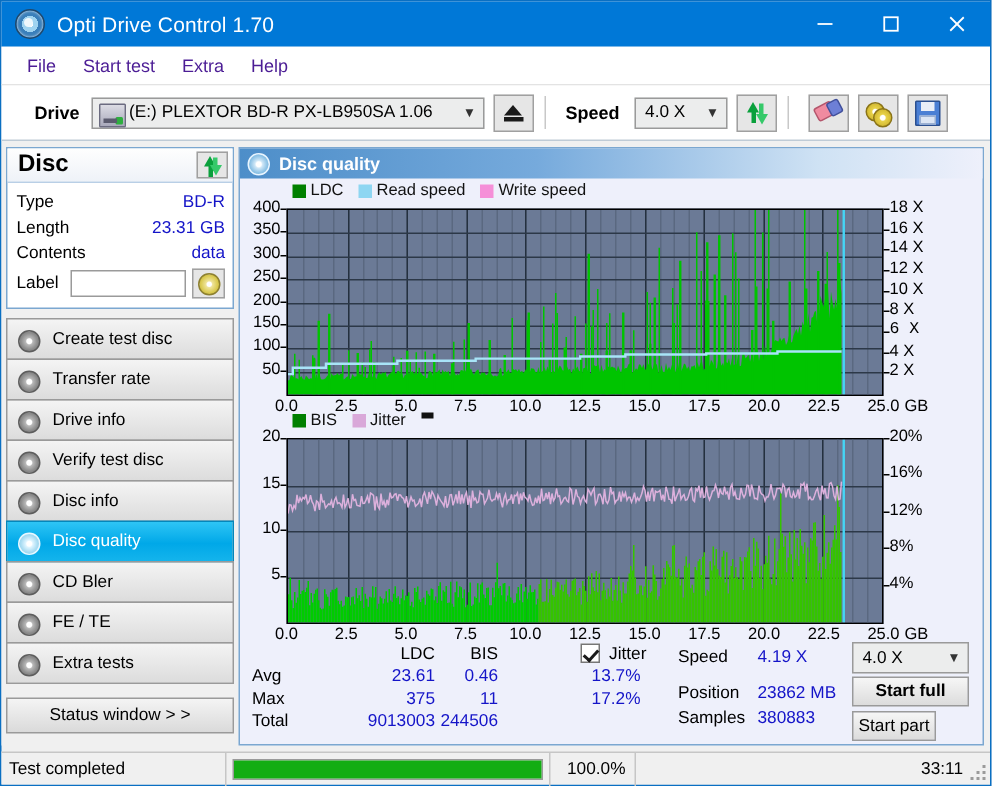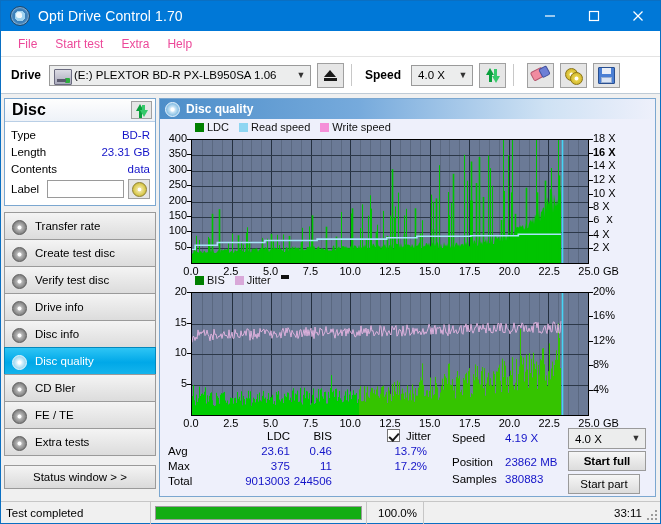--- a/index.html
+++ b/index.html
@@ -26,25 +26,25 @@
   .title-icon:after{content:"";position:absolute;left:5px;top:5px;width:6px;height:6px;border-radius:50%;background:#eef7fc;}
   .title-text{font-size:14px;letter-spacing:.1px;}
   .title-btns{position:absolute;right:0;top:0;height:30px;display:flex;}
   .tbtn{width:44px;height:30px;display:flex;align-items:center;justify-content:center;color:#fff;font-size:13px;}
   .tbtn svg{display:block;}
   
   .menubar{
     height:25px;background:#fff;display:flex;align-items:center;
     border-bottom:1px solid #e3e3e3;padding-left:8px;
   }
-  .menuitem{padding:3px 9px;font-size:12px;color:#ec4899;}
+  .menuitem{padding:3px 9px;font-size:12px;color:#4c1d95;}
   
   .toolbar{
     height:36px;background:#fff;display:flex;align-items:center;
-    padding:0 4px;border-bottom:1px solid #bfcbd6;
+    padding:0 16px;border-bottom:1px solid #bfcbd6;
   }
   .tb-label{font-weight:bold;font-size:12px;margin:0 8px 0 6px;}
   .combo{
     height:21px;border:1px solid #9a9a9a;background:#eceded;display:flex;align-items:center;
     font-size:11.5px;box-sizing:border-box;position:relative;
   }
   .combo .cb-text{flex:1;padding-left:6px;white-space:nowrap;overflow:hidden;}
   .combo .cb-arrow{width:18px;text-align:center;color:#333;font-size:9px;line-height:1;}
   #drive-combo{width:262px;}
   #drive-combo .cb-text{padding-left:24px;}
@@ -286,39 +286,39 @@
             </span>
           </div>
         </div>
       </div>
 
       <div class="navlist">
         <div class="navitem">
           <span class="nav-ico">
               <span class="d"></span>
             </span>
-          <span>Transfer rate</span>
+          <span>Create test disc</span>
         </div>
         <div class="navitem">
           <span class="nav-ico">
               <span class="d"></span>
             </span>
-          <span>Create test disc</span>
+          <span>Transfer rate</span>
+        </div>
+        <div class="navitem">
+          <span class="nav-ico">
+              <span class="d"></span>
+            </span>
+          <span>Drive info</span>
         </div>
         <div class="navitem">
           <span class="nav-ico">
               <span class="d"></span>
             </span>
           <span>Verify test disc</span>
-        </div>
-        <div class="navitem">
-          <span class="nav-ico">
-              <span class="d"></span>
-            </span>
-          <span>Drive info</span>
         </div>
         <div class="navitem">
           <span class="nav-ico">
               <span class="d"></span>
             </span>
           <span>Disc info</span>
         </div>
         <div class="navitem sel">
           <span class="nav-ico">
               <span class="d"></span>
@@ -547,21 +547,21 @@
             <div class="axlbl" style="left: 433px; top: 93.041px; font-family: Liberation Mono, monospace;">6 X</div>
             <div class="tickmark" style="left: 429px; top: 100.041px; width: 4px; height: 1px;"></div>
             <div class="axlbl" style="left: 433px; top: 79.388px;">8 X</div>
             <div class="tickmark" style="left: 429px; top: 86.388px; width: 4px; height: 1px;"></div>
             <div class="axlbl" style="left: 433px; top: 65.735px;">10 X</div>
             <div class="tickmark" style="left: 429px; top: 72.735px; width: 4px; height: 1px;"></div>
             <div class="axlbl" style="left: 433px; top: 52.082px;">12 X</div>
             <div class="tickmark" style="left: 429px; top: 59.082px; width: 4px; height: 1px;"></div>
             <div class="axlbl" style="left: 433px; top: 38.429px;">14 X</div>
             <div class="tickmark" style="left: 429px; top: 45.429px; width: 4px; height: 1px;"></div>
-            <div class="axlbl" style="left: 433px; top: 24.776px; font-weight: bold;">16 X</div>
+            <div class="axlbl" style="left: 433px; top: 24.776px;">16 X</div>
             <div class="tickmark" style="left: 429px; top: 31.776px; width: 4px; height: 1px;"></div>
             <div class="axlbl" style="left: 433px; top: 11px;">18 X</div>
             <div class="tickmark" style="left: 429px; top: 18px; width: 4px; height: 1px;"></div>
             <div class="axlbl" style="left: 18px; top: 144px; width: 26px; text-align: center;">0.0</div>
             <div class="axlbl" style="left: 57.8px; top: 144px; width: 26px; text-align: center;">2.5</div>
             <div class="axlbl" style="left: 97.6px; top: 144px; width: 26px; text-align: center;">5.0</div>
             <div class="axlbl" style="left: 137.4px; top: 144px; width: 26px; text-align: center;">7.5</div>
             <div class="axlbl" style="left: 177.2px; top: 144px; width: 26px; text-align: center;">10.0</div>
             <div class="axlbl" style="left: 217px; top: 144px; width: 26px; text-align: center;">12.5</div>
             <div class="axlbl" style="left: 256.8px; top: 144px; width: 26px; text-align: center;">15.0</div>
@@ -1063,21 +1063,21 @@
           <div class="st stv" style="left: 345px; top: 4px;">4.19 X</div>
           <div class="st" style="left: 292px; top: 28px;">Position</div>
           <div class="st stv" style="left: 345px; top: 28px;">23862 MB</div>
           <div class="st" style="left: 292px; top: 45px;">Samples</div>
           <div class="st stv" style="left: 345px; top: 45px;">380883</div>
           <div class="combo" style="position: absolute; left: 408px; top: 0px; width: 78px;">
             <span class="cb-text">4.0 X</span>
             <span class="cb-arrow">▼</span>
           </div>
           <div class="btn" style="left: 408px; top: 23px; width: 78px; height: 20px; font-weight: bold;">Start full</div>
-          <div class="btn" style="left: 408px; top: 46px; width: 72px; height: 20px;">Start part</div>
+          <div class="btn" style="left: 408px; top: 46px; width: 56px; height: 20px;">Start part</div>
         </div>
     </div>
   </div>
 
   <div class="statusbar">
     <div class="sb-cell sb-1">Test completed</div>
     <div class="sb-cell sb-2">
       <span class="progress">
           <i id="progfill" style="width: 100%;"></i>
         </span>

